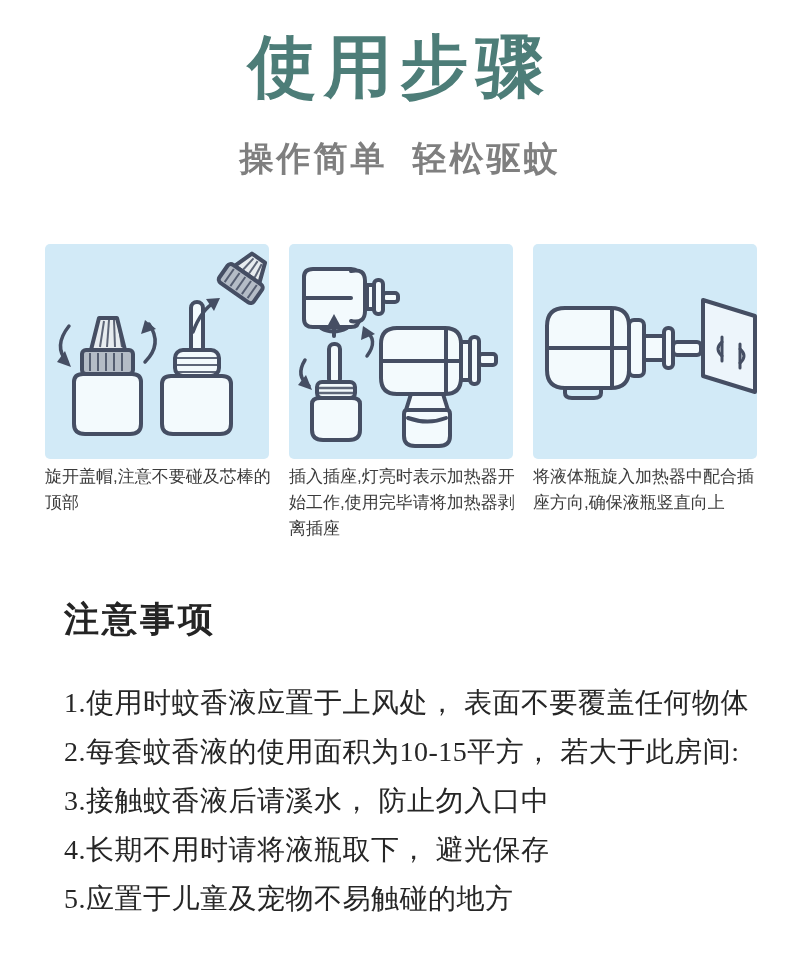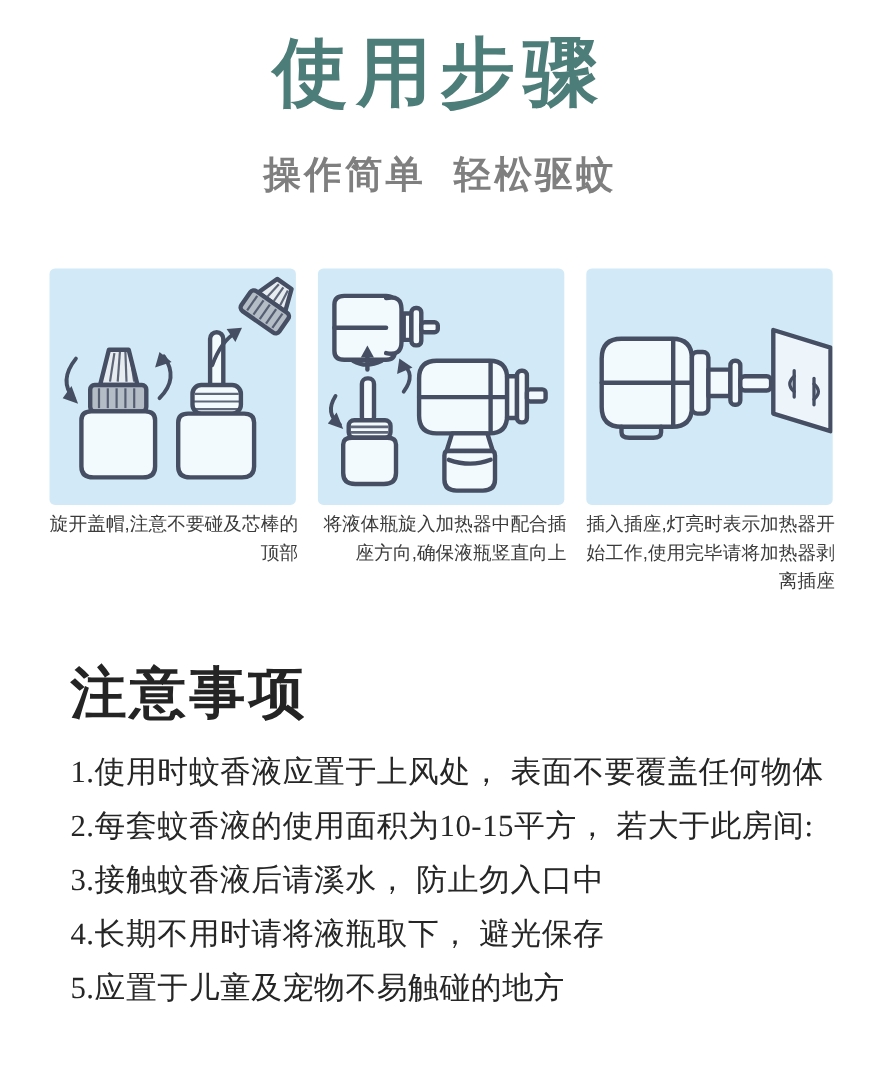--- a/index.html
+++ b/index.html
@@ -27,25 +27,25 @@
     width:224px; height:215px; background:#d2eaf7;
     border-radius:5px; overflow:hidden; flex:0 0 auto;
   }
   .panel svg { width:100%; height:100%; display:block; }
   .captions {
     position:absolute; top:452px; left:45px;
     display:flex; gap:18px;
   }
   .caption {
     width:226px; flex:0 0 auto;
-    font-size:17px; line-height:26px; color:#3b3b3b;text-align:right;
+    font-size:17px; line-height:26px; color:#3b3b3b;
   }
   .notice-heading {
     position:absolute; top:584px; left:64px;
-    font-size:51px; font-weight:700; color:#242424;
+    font-size:35px; font-weight:700; color:#242424;
     letter-spacing:3px;
   }
   .notice-list {
     position:absolute; top:666px; left:64px; width:720px;font-family:Liberation Serif, serif;
   }
   .notice-line {
     font-size:28px; line-height:49px; color:#262626;
     white-space:pre; letter-spacing:0.5px;
   }
 </style>
@@ -181,22 +181,22 @@
             <path d="M189 98 q-8 7 0 14"></path>
           <path d="M207 100 v24"></path>
             <path d="M207 105 q8 7 0 14"></path>
         </g>
       </svg>
     </div>
   </div>
 
   <div class="captions">
     <div class="caption">旋开盖帽,注意不要碰及芯棒的顶部</div>
+    <div class="caption">插入插座,灯亮时表示加热器开始工作,使用完毕请将加热器剥离插座</div>
     <div class="caption">将液体瓶旋入加热器中配合插座方向,确保液瓶竖直向上</div>
-    <div class="caption">插入插座,灯亮时表示加热器开始工作,使用完毕请将加热器剥离插座</div>
   </div>
 
   <h2 class="notice-heading">注意事项</h2>
 
   <div class="notice-list">
     <div class="notice-line">1.使用时蚊香液应置于上风处， 表面不要覆盖任何物体</div>
     <div class="notice-line">2.每套蚊香液的使用面积为10-15平方， 若大于此房间:</div>
     <div class="notice-line">3.接触蚊香液后请溪水， 防止勿入口中</div>
     <div class="notice-line">4.长期不用时请将液瓶取下， 避光保存</div>
     <div class="notice-line">5.应置于儿童及宠物不易触碰的地方</div>

